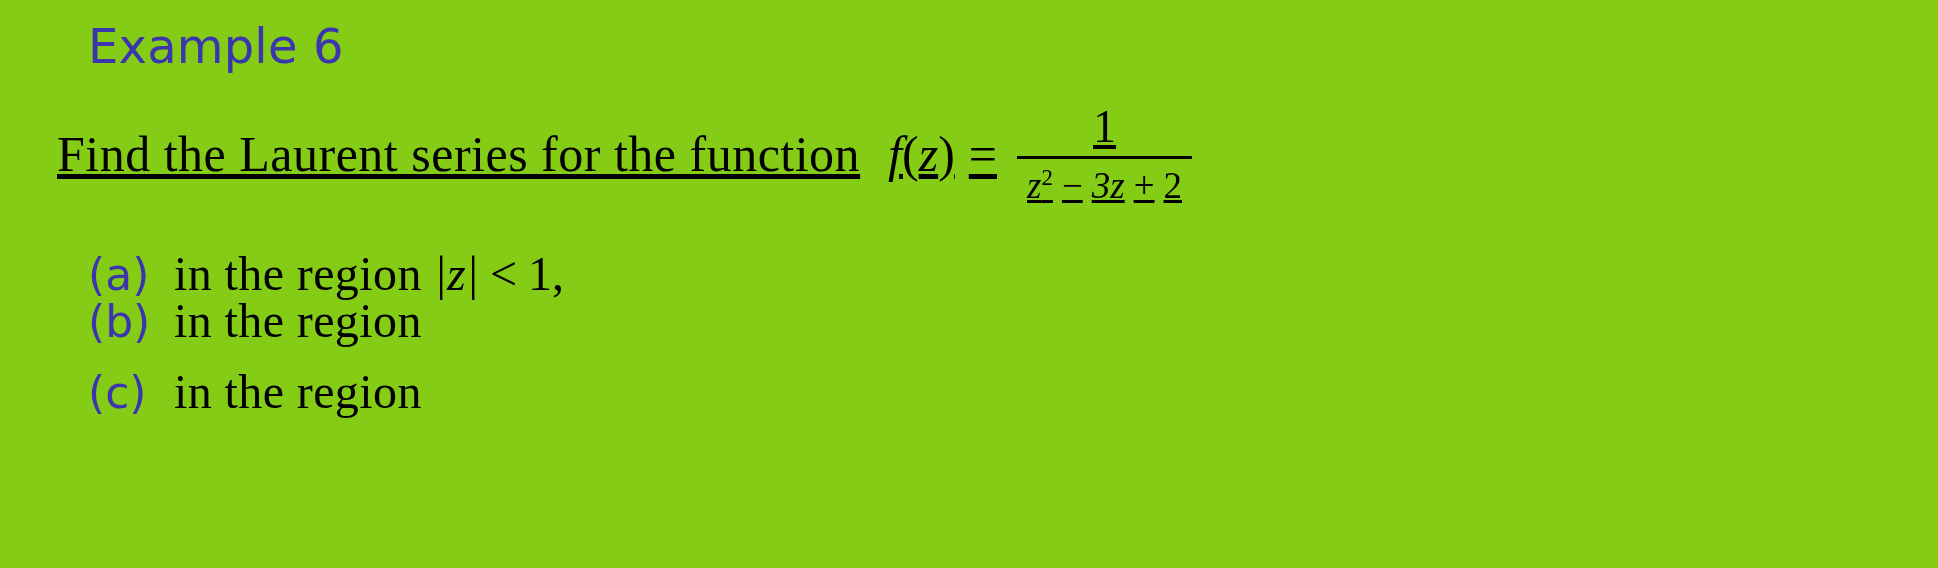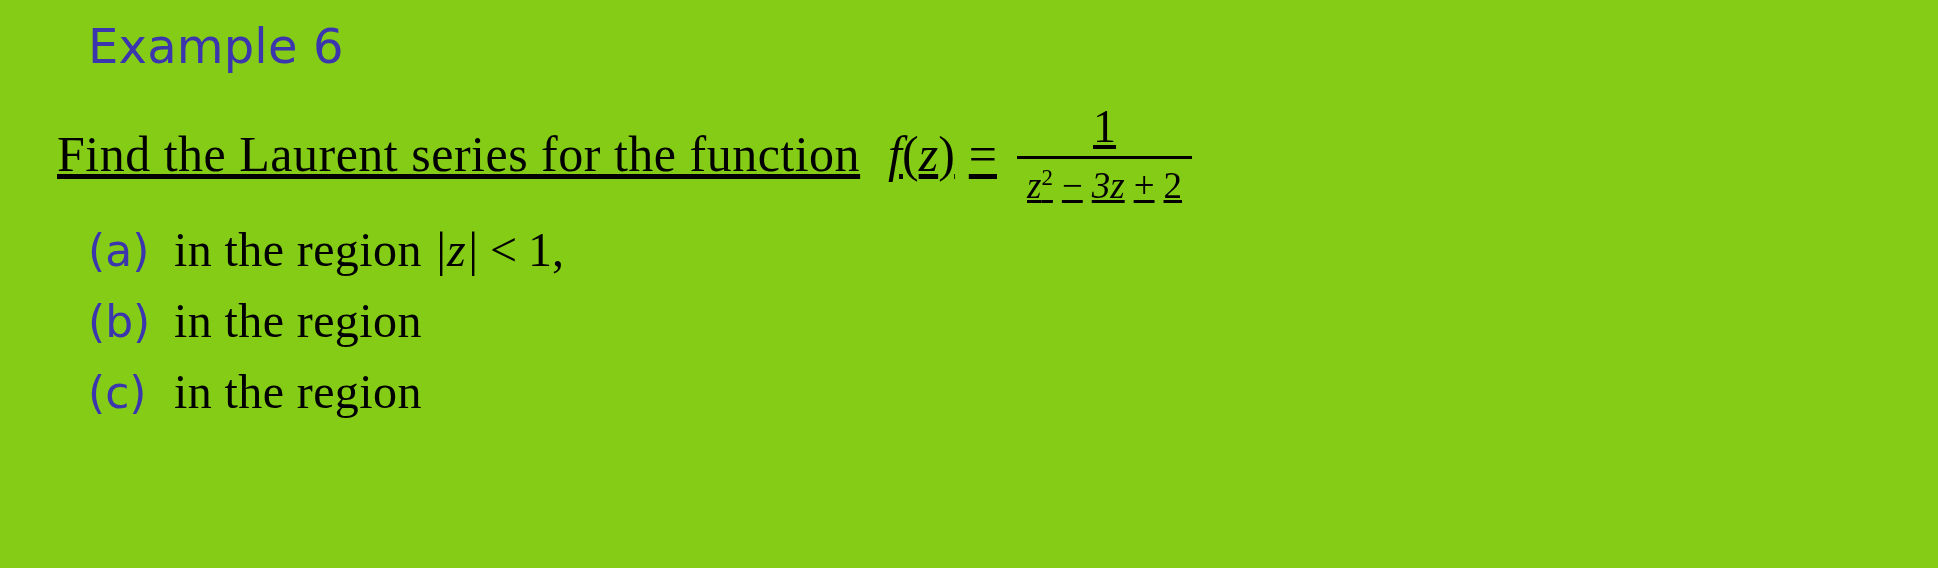--- a/index.html
+++ b/index.html
@@ -128,20 +128,21 @@
   }
   .item-text {
     font-family: "Liberation Serif", serif;
     font-size: 48px;
     color: #000000;
     letter-spacing: 0.4px;
   }
   .item-math {
     font-family: "Liberation Serif", serif;
     font-size: 48px;
+    margin-top: 24px;
   }
   .rel {
     padding: 0 11px;
     font-style: normal;
   }
 </style>
 </head>
 <body>
 
 <div id="slide">

